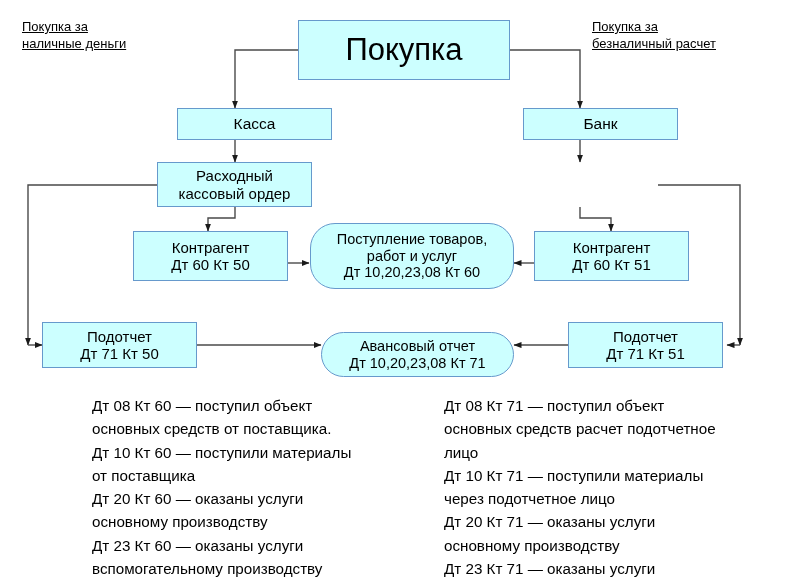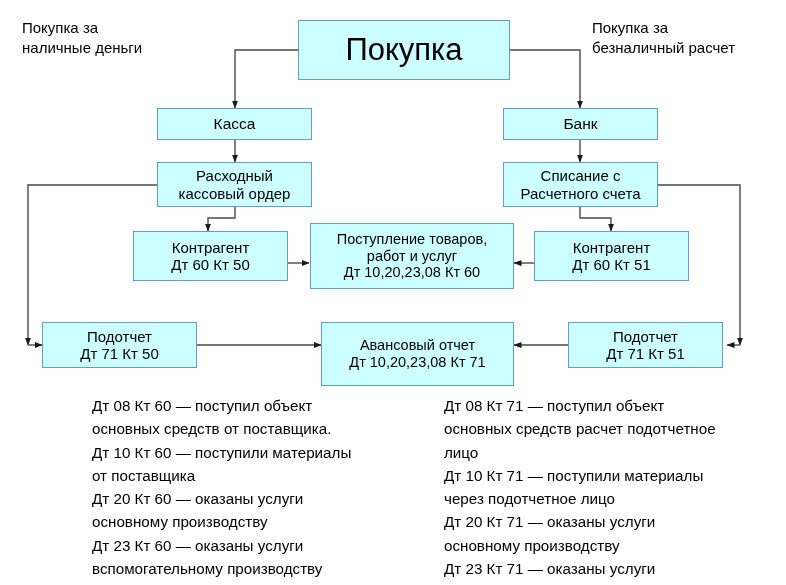--- a/index.html
+++ b/index.html
@@ -38,29 +38,30 @@
     justify-content: center;
     text-align: center;
     line-height: 1.15;
     white-space: pre-line;
     z-index: 3;
   }
   .node-title {
     font-size: 31px;
     letter-spacing: 0px;
   }
-  .node-lvl1 { font-size: 15.5px; }
+  .node-lvl1 { font-size: 15.5px; margin-left: 20px; }
   .node-lvl2 { font-size: 15px; }
-  .node-small { font-size: 14.5px; }
+  .node-small { font-size: 14.5px; border-radius: 25px; }
   .caption {
     position: absolute;
-    font-size: 15px;
+    font-size: 13px;
     line-height: 1.32;
     white-space: pre-line;
     z-index: 3;
+    text-decoration: underline;
   }
   .legend-col {
     position: absolute;
     font-size: 15.2px;
     line-height: 1.53;
     z-index: 3;
   }
   .legend-line { white-space: nowrap; margin-left: 40px; }
 </style>
 </head>
@@ -109,34 +110,32 @@
   <div class="caption" style="left:592px; top:18px; width:200px;">Покупка за
 безналичный расчет</div>
 
   <div class="node node-title" style="left:298px; top:20px; width:212px; height:60px;">Покупка</div>
 
   <div class="node node-lvl1" style="left:157px; top:108px; width:155px; height:32px;">Касса</div>
   <div class="node node-lvl2" style="left:157px; top:162px; width:155px; height:45px;">Расходный
 кассовый ордер</div>
 
   <div class="node node-lvl1" style="left:503px; top:108px; width:155px; height:32px;">Банк</div>
-  <div class="node node-lvl2" style="left:503px; top:162px; width:155px; height:45px;">Списание с
-Расчетного счета</div>
 
   <div class="node node-lvl2" style="left:133px; top:231px; width:155px; height:50px;">Контрагент
 Дт  60 Кт 50</div>
   <div class="node node-lvl2" style="left:534px; top:231px; width:155px; height:50px;">Контрагент
 Дт 60 Кт 51</div>
   <div class="node node-small" style="left:310px; top:223px; width:204px; height:66px;">Поступление товаров,
 работ и услуг
 Дт 10,20,23,08 Кт 60</div>
 
   <div class="node node-lvl2" style="left:42px; top:322px; width:155px; height:46px;">Подотчет
 Дт  71 Кт 50</div>
-  <div class="node node-small" style="left:321px; top:322px; width:193px; height:64px;">Авансовый отчет
+  <div class="node node-small" style="left:321px; top:332px; width:193px; height:45px;">Авансовый отчет
 Дт 10,20,23,08 Кт 71</div>
   <div class="node node-lvl2" style="left:568px; top:322px; width:155px; height:46px;">Подотчет
 Дт 71 Кт 51</div>
 
   <div class="legend-col" style="left:52px; top:394px; width:350px;">
     <div class="legend-line">Дт 08 Кт 60 — поступил объект</div>
     <div class="legend-line">основных средств от поставщика.</div>
     <div class="legend-line">Дт 10 Кт 60 — поступили материалы</div>
     <div class="legend-line">от поставщика</div>
     <div class="legend-line">Дт 20 Кт 60 — оказаны услуги</div>

